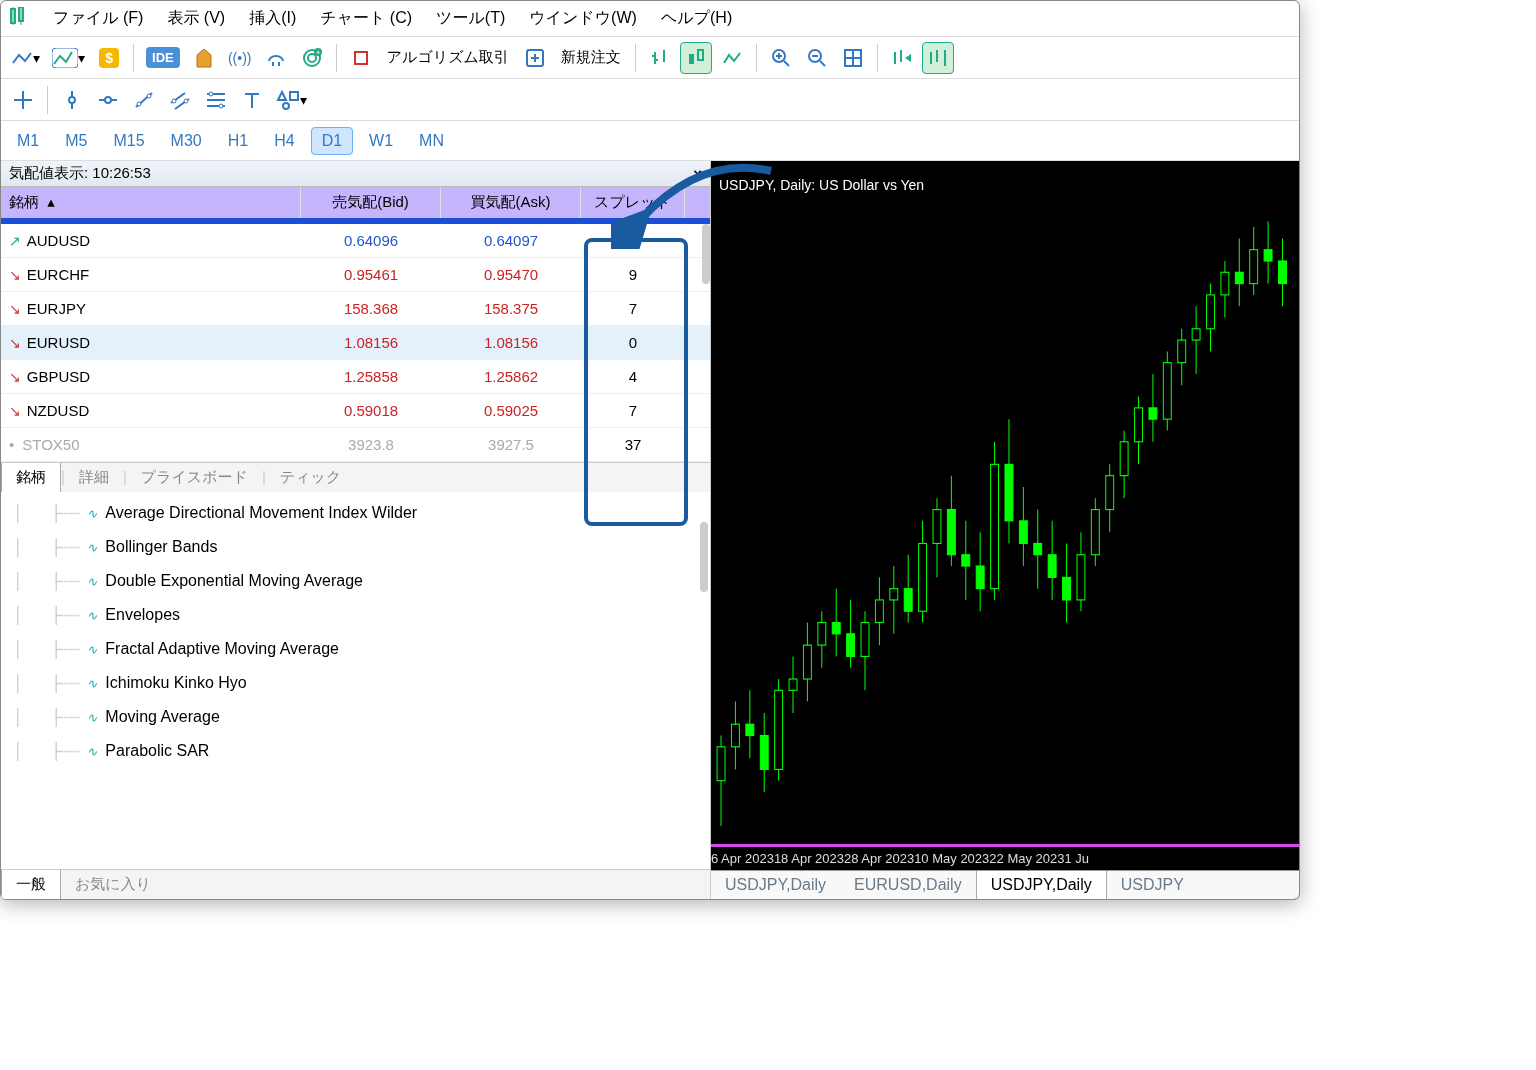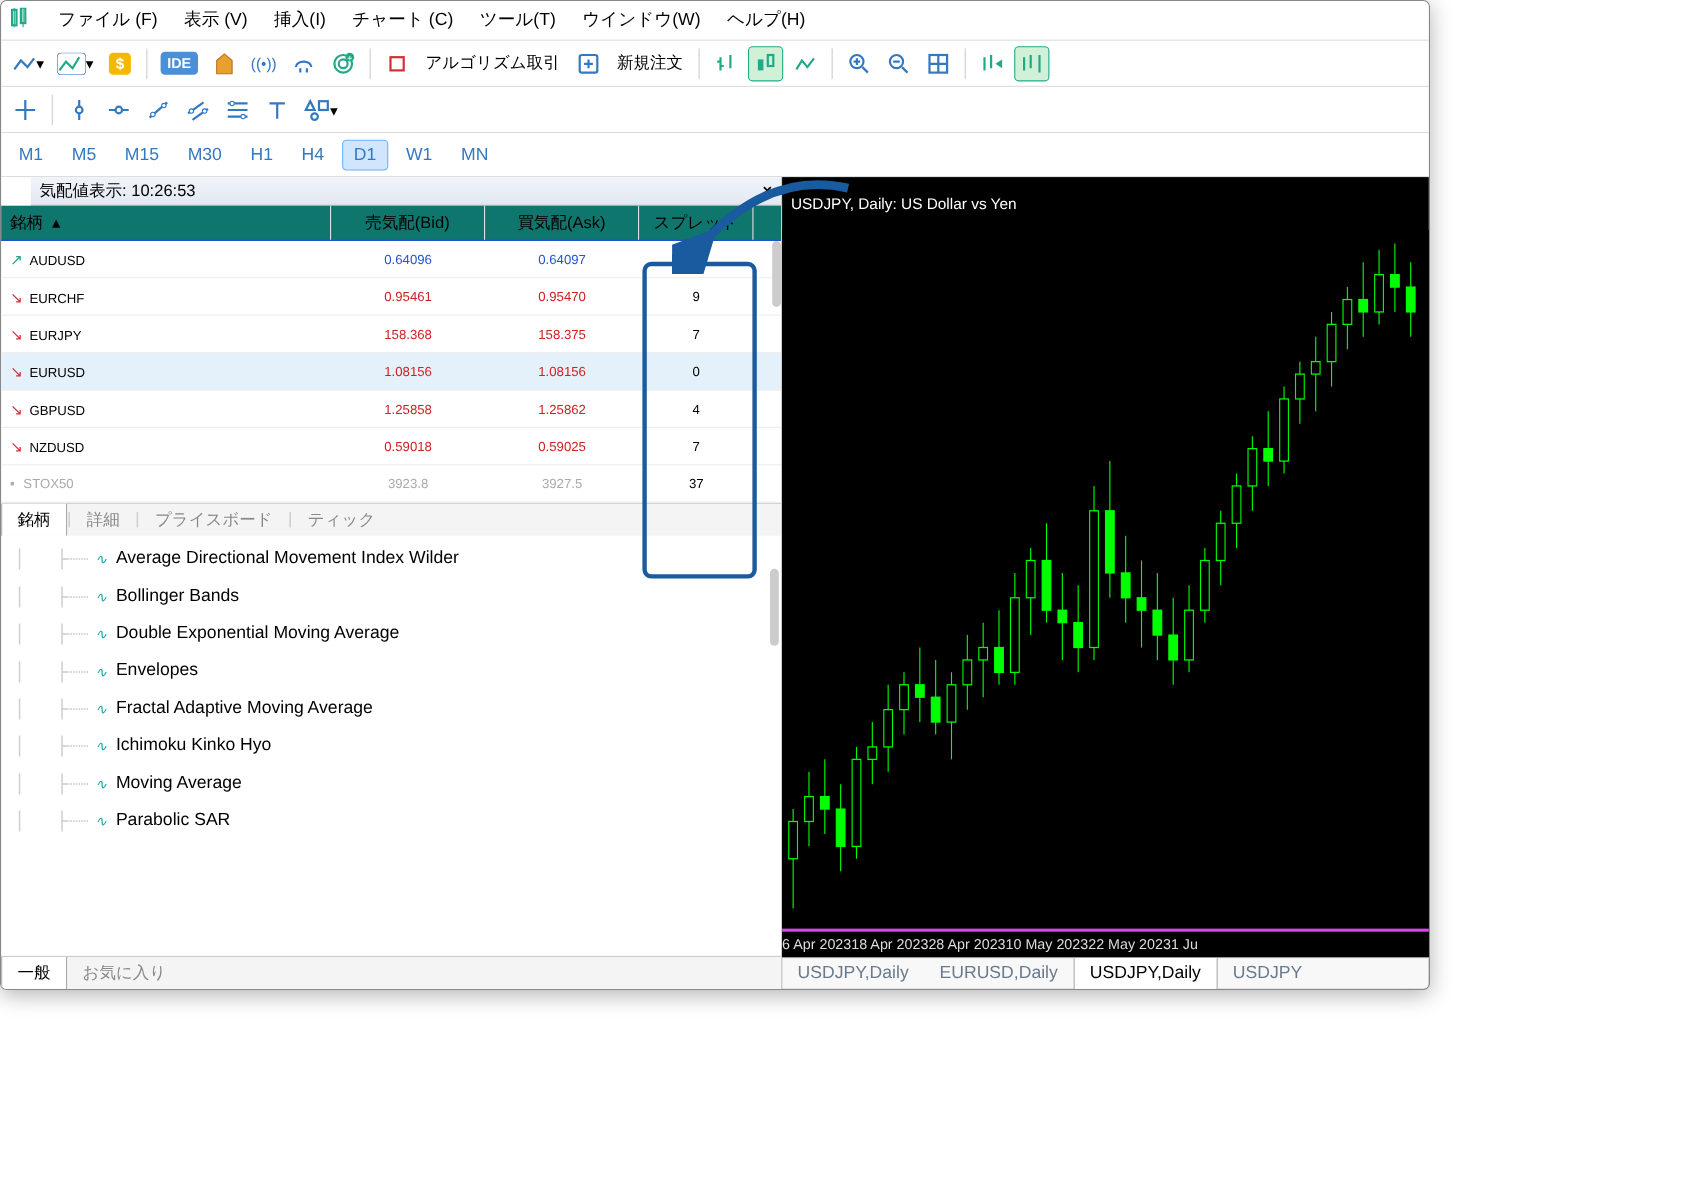--- a/index.html
+++ b/index.html
@@ -22,28 +22,28 @@
   .tfbar { display: flex; align-items: center; height: 40px; padding: 0 6px; gap: 6px; border-bottom: 1px solid #ddd; }
   .tf { padding: 4px 10px; font-size: 16px; color: #3478c0; cursor: pointer; border-radius: 4px; }
   .tf.active { background: #d0e6ff; border: 1px solid #6ab0ff; }
 
   
   .main { display: flex; height: calc(100% - 36px - 42px - 42px - 40px); }
   .leftcol { width: 710px; display: flex; flex-direction: column; border-right: 1px solid #ccc; }
   .rightcol { flex: 1; display: flex; flex-direction: column; background: #000; position: relative; }
 
   
-  .panel-title { background: linear-gradient(#f0f4fa,#e2e8f2); padding: 3px 8px; font-size: 15px; border-bottom: 1px solid #bbb; display: flex; justify-content: space-between; align-items: center; margin-left: 27px; }
+  .panel-title { background: linear-gradient(#f0f4fa,#e2e8f2); padding: 3px 8px; font-size: 15px; border-bottom: 1px solid #bbb; display: flex; justify-content: space-between; align-items: center; }
   .panel-title .close { font-weight: bold; cursor: pointer; }
-  .mw-head { display: flex; font-size: 15px; background: #0f766e; border-bottom: 1px solid #1d4ed8; }
+  .mw-head { display: flex; font-size: 15px; background: #c4b5fd; border-bottom: 6px solid #1d4ed8; }
   .mw-head > div { padding: 6px 8px; border-right: 1px solid #e0e0e0; }
   .col-sym { width: 300px; }
   .col-bid, .col-ask { width: 140px; text-align: center; }
   .col-spr { width: 104px; text-align: center; }
-  .mw-row { display: flex; font-size: 12px; border-bottom: 1px solid #eee; height: 34px; align-items: center; }
+  .mw-row { display: flex; font-size: 15px; border-bottom: 1px solid #eee; height: 34px; align-items: center; }
   .mw-row > div { padding: 0 8px; }
   .selrow { background: #e4f1fb; }
   .up { color: #2255cc; }
   .dn { color: #cc2222; }
   .gray { color: #aaa; }
   .arrow-up::before { content: "↗"; color: #2a8; margin-right: 6px; font-size: 14px; }
   .arrow-dn::before { content: "↘"; color: #c33; margin-right: 6px; font-size: 14px; }
   .arrow-dot::before { content: "•"; color: #aaa; margin-right: 8px; }
 
   .spread-highlight { position: absolute; border: 4px solid #1a5a9e; border-radius: 8px; pointer-events: none; }

